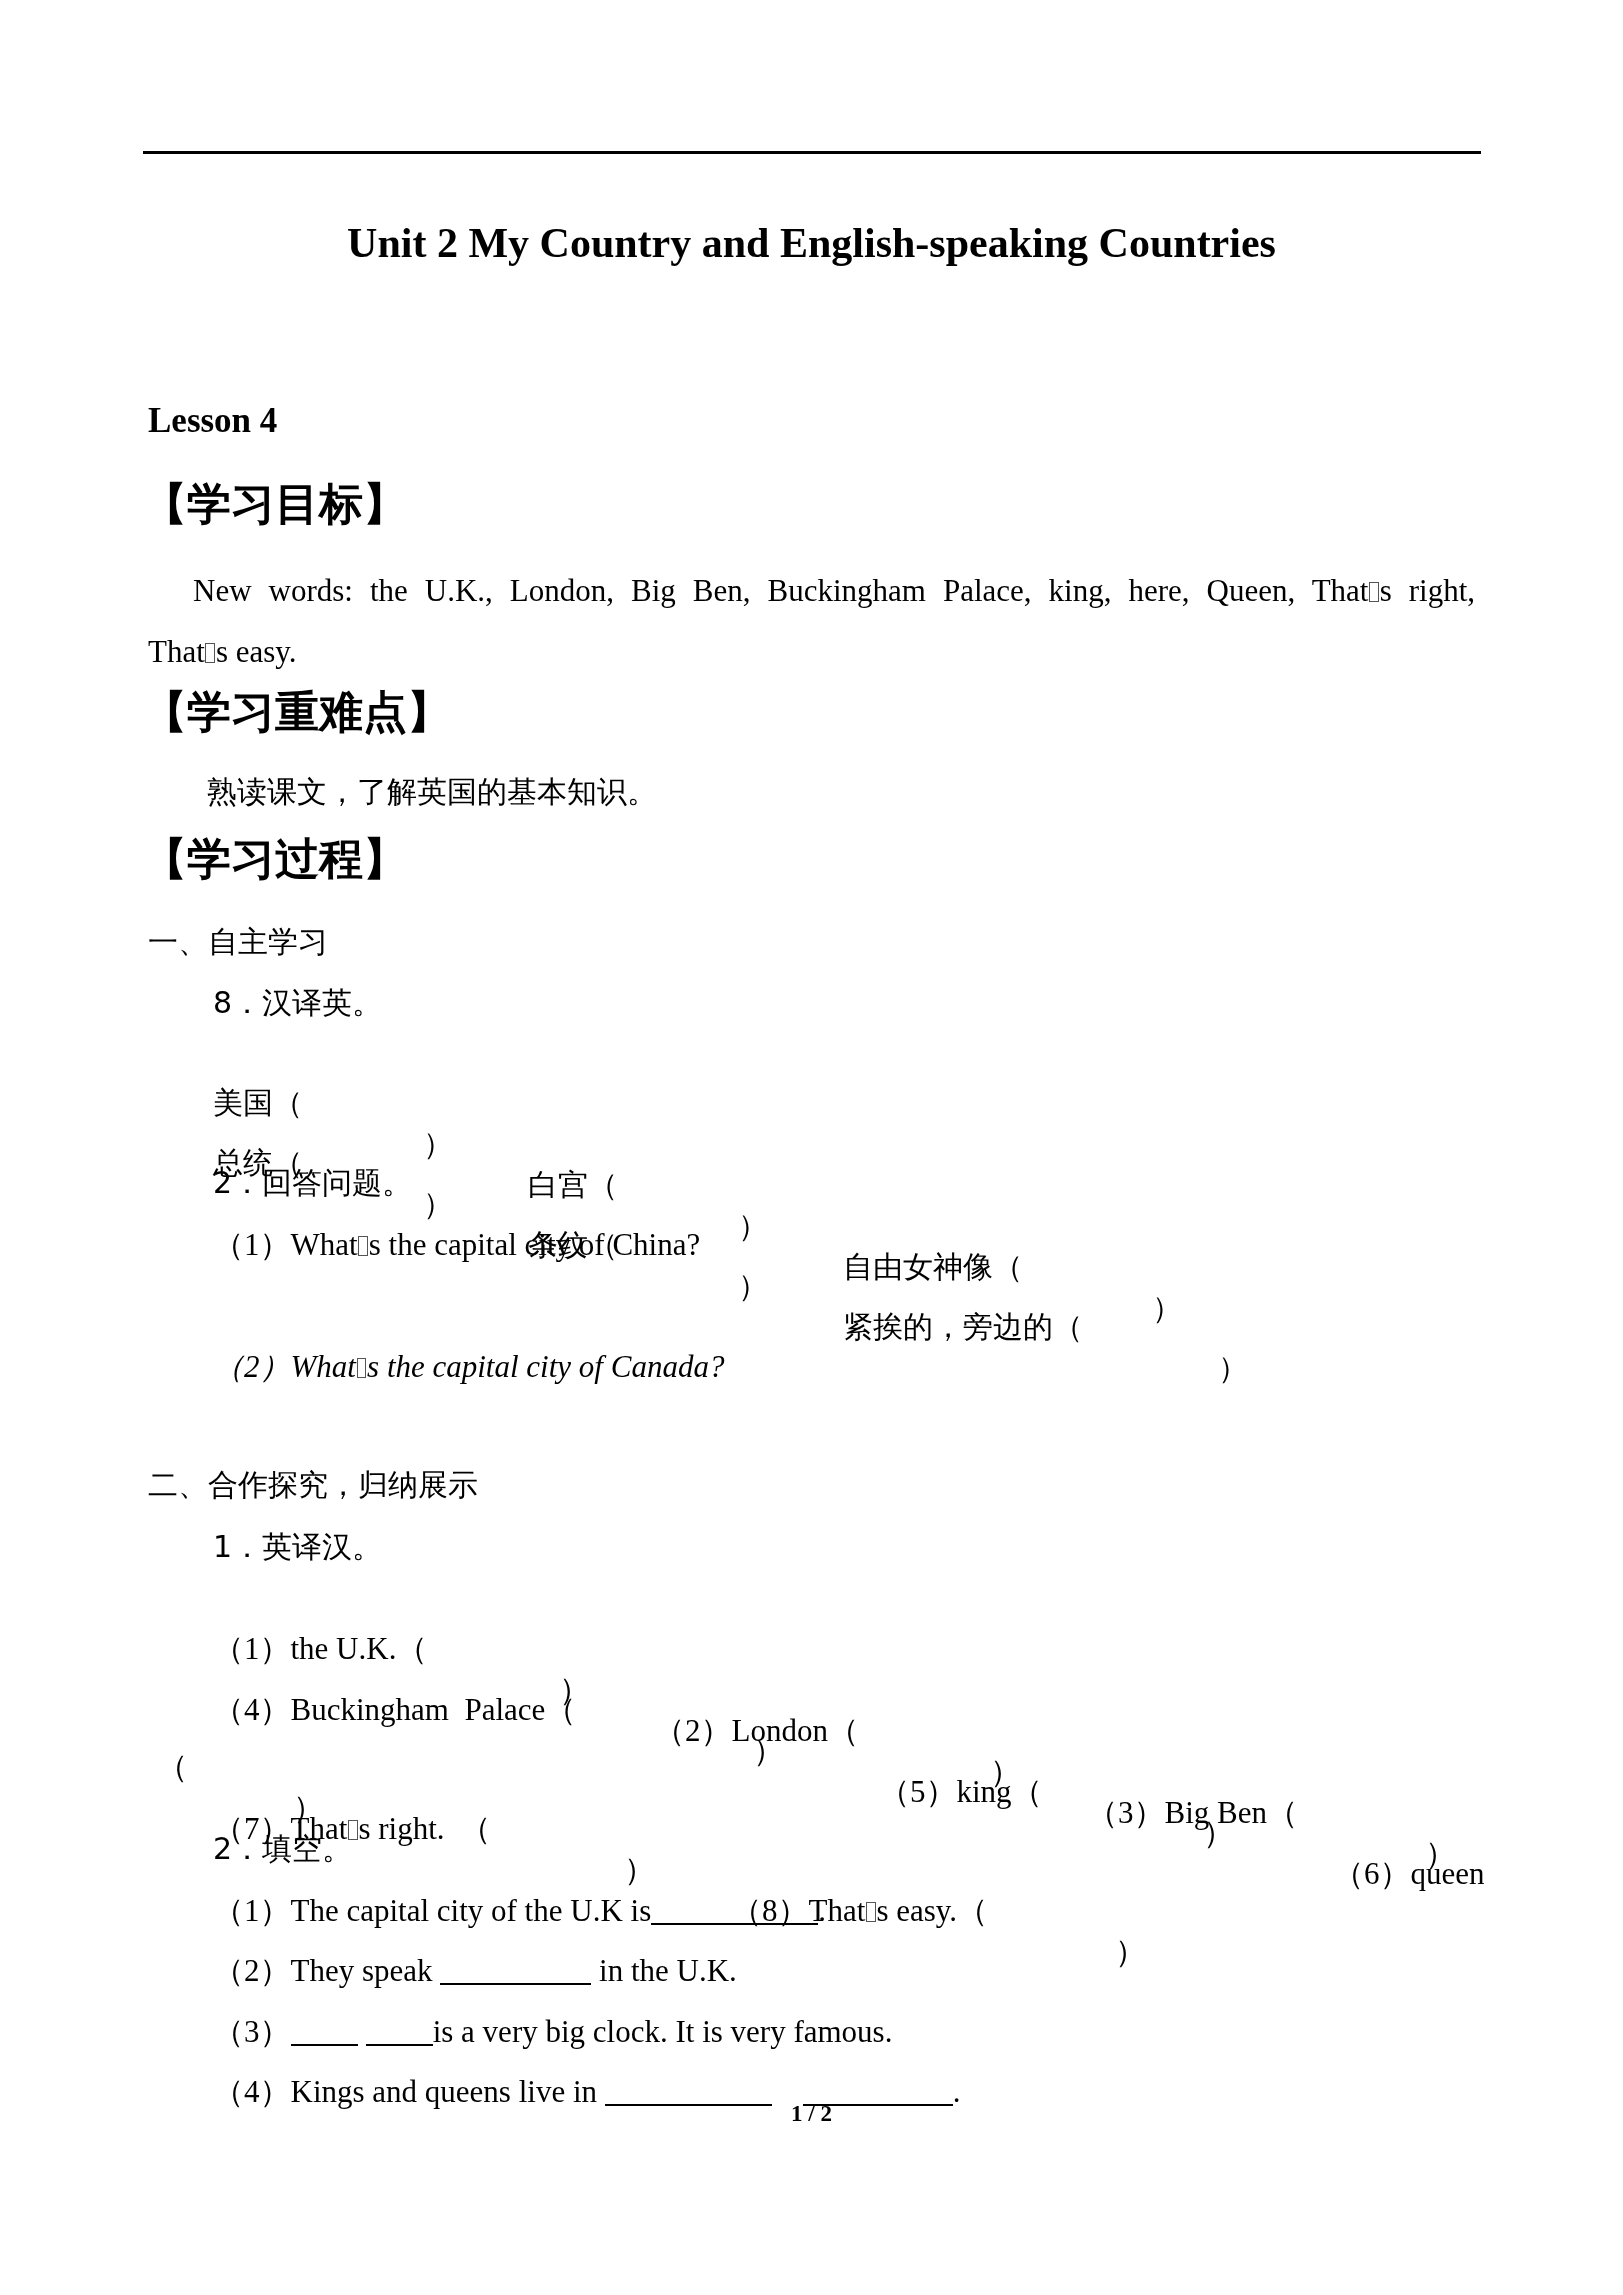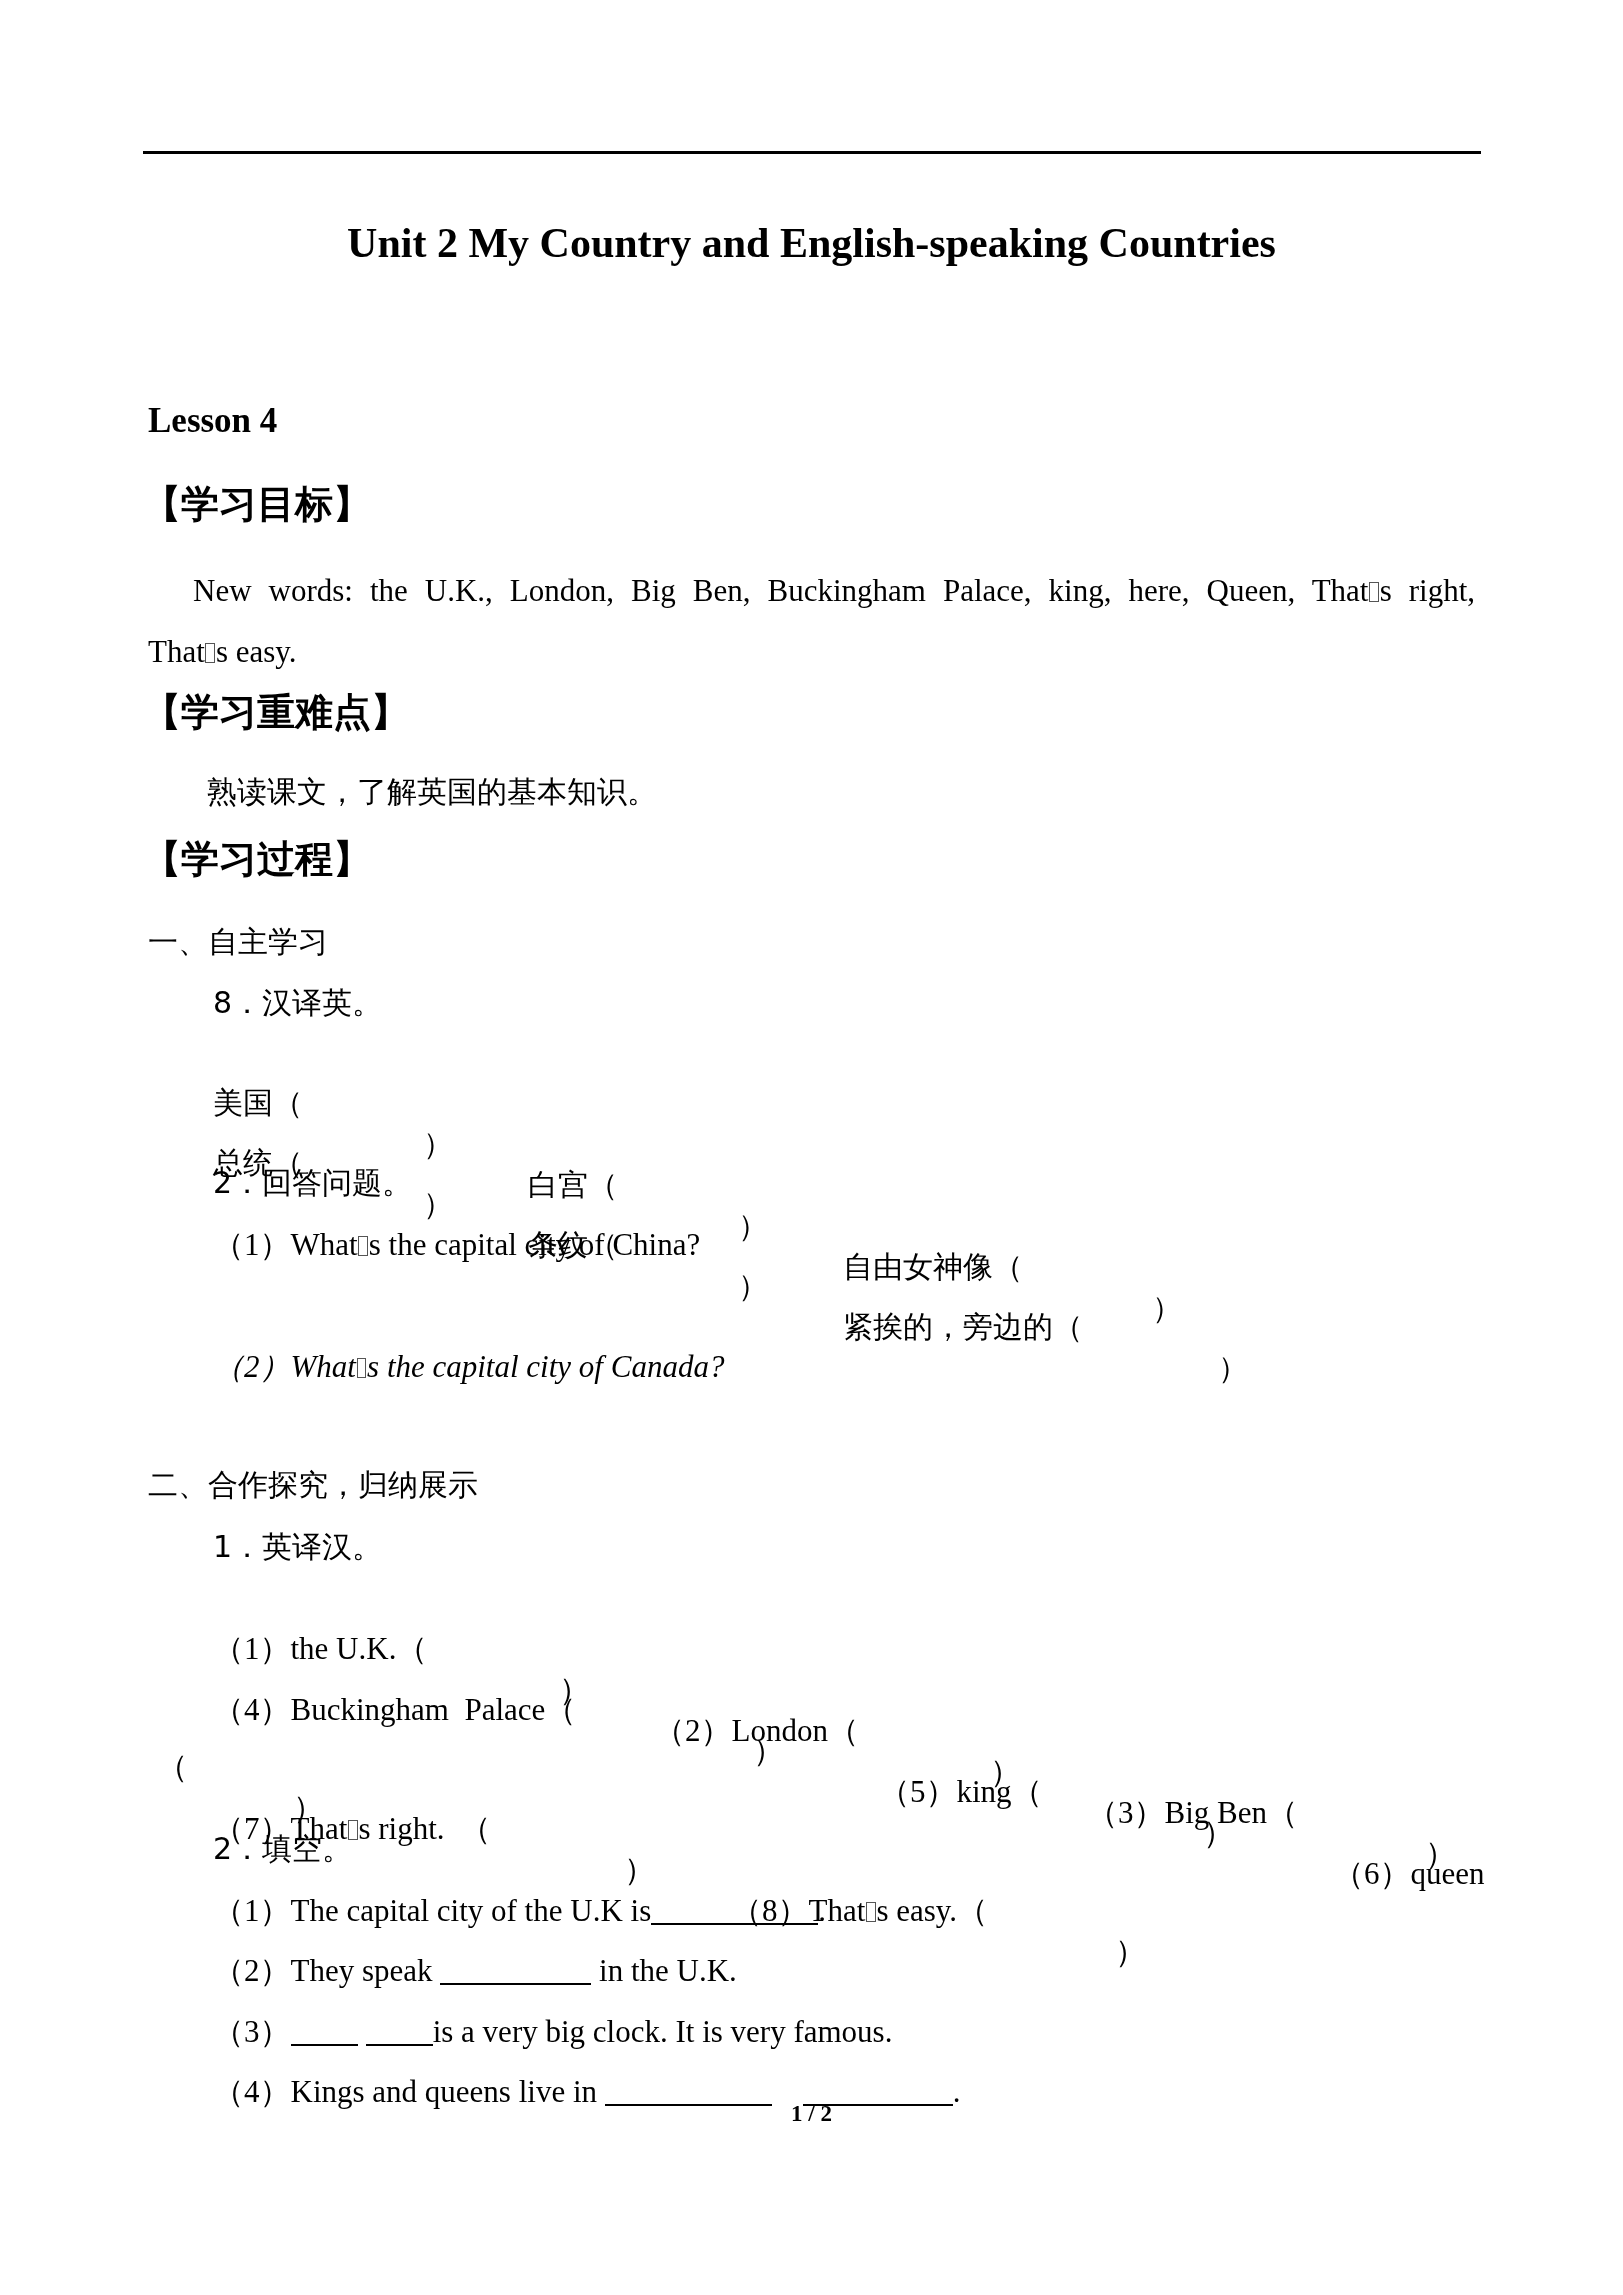--- a/index.html
+++ b/index.html
@@ -3,21 +3,21 @@
 <meta charset="utf-8">
 <style>
   html, body { margin: 0; padding: 0; background: #ffffff; }
   body { width: 1623px; height: 2295px; position: relative; overflow: hidden;
          font-family: "Liberation Serif", "DejaVu Serif", serif; color: #000; }
   .rule { position: absolute; left: 143px; top: 151px; width: 1338px; height: 2.7px; background: #000; }
   .line { position: absolute; white-space: pre; font-size: 31px; line-height: 41px; height: 41px; }
   .title { position: absolute; left: 0; width: 1623px; text-align: center; top: 217px;
            font-size: 42px; font-weight: bold; line-height: 52px; }
   .lesson { font-size: 35px; font-weight: bold; }
-  .hdr { font-size: 38px; font-weight: bold; font-family: Liberation Serif, serif; }
+  .hdr { font-size: 44px; font-weight: bold; font-family: Liberation Serif, serif; }
   .tofu { display: inline-block; width: 0.32em; height: 0.62em; border: 0.7px solid #555;
           vertical-align: -0.02em; margin: 0 0.02em; box-sizing: border-box; }
   .blank { display: inline-block; border-bottom: 2px solid #000; height: 0.9em; vertical-align: -0.12em; }
   .cell { position: absolute; white-space: pre; }
   .page-no { position: absolute; left: 0; width: 1623px; text-align: center; top: 2100px;
              font-size: 23px; font-weight: bold; line-height: 27px; }
   .justify { position: absolute; left: 148px; width: 1327px; text-align: justify; text-align-last: justify; }
 </style>
 </head>
 <body>

